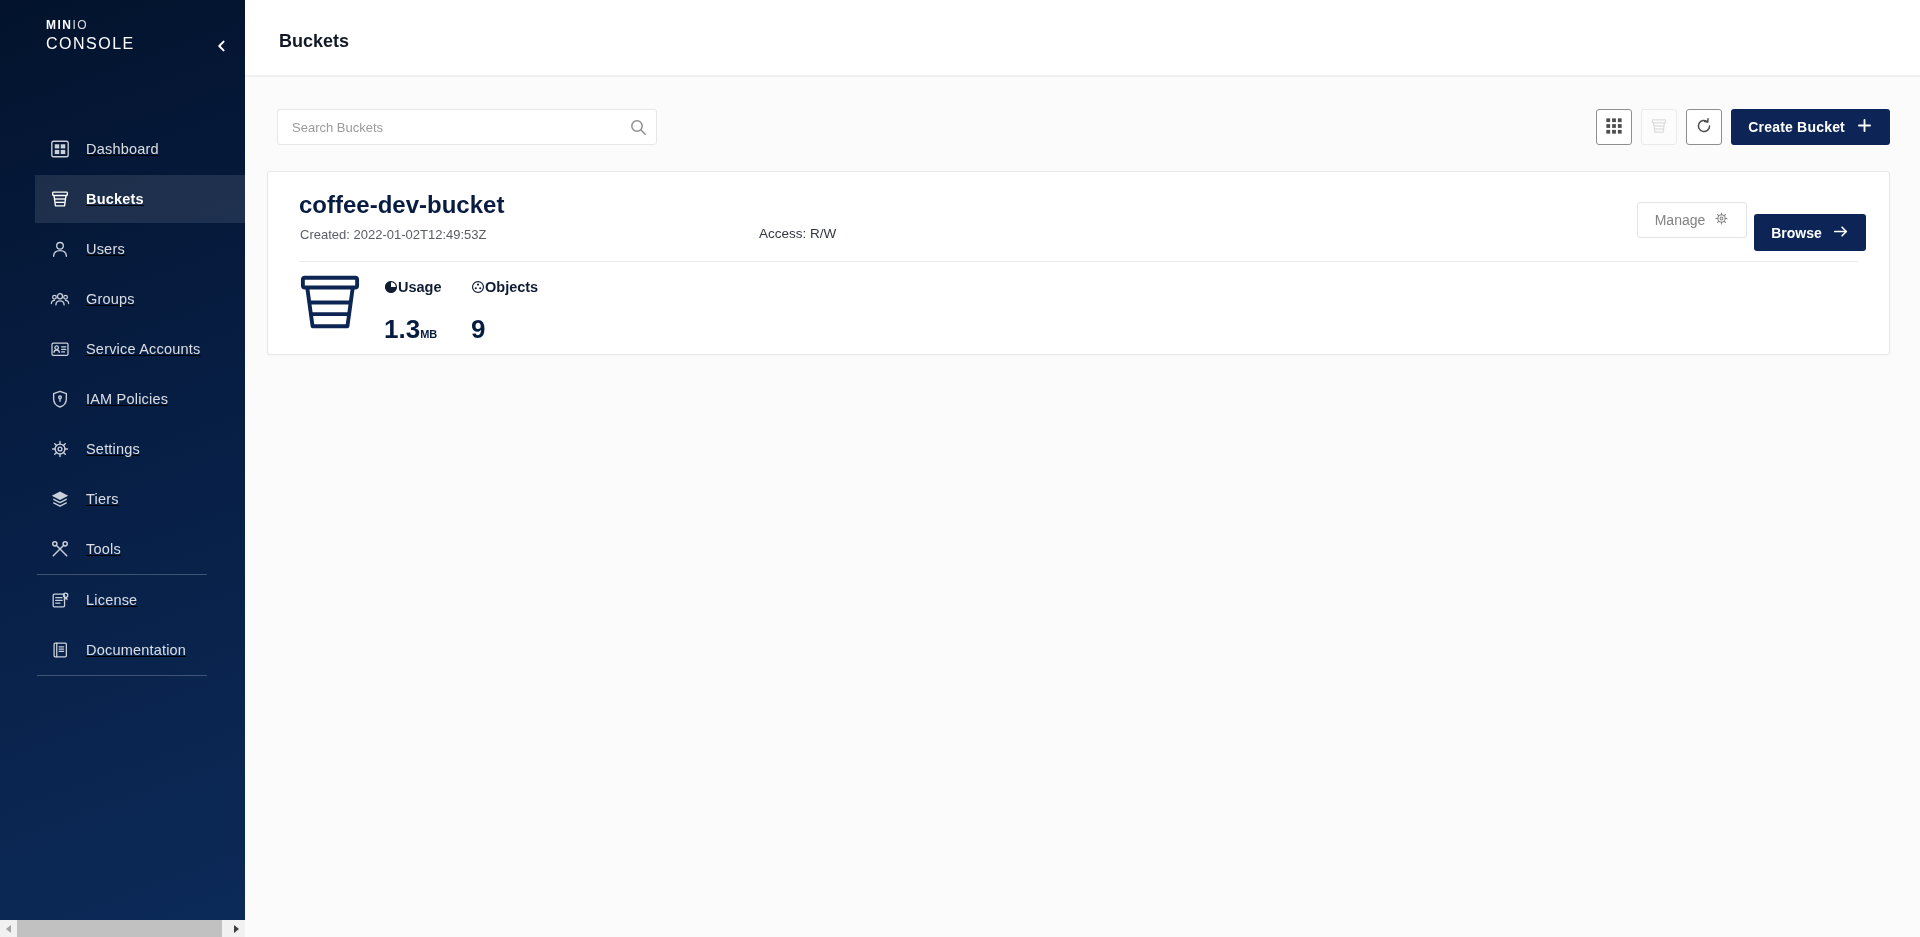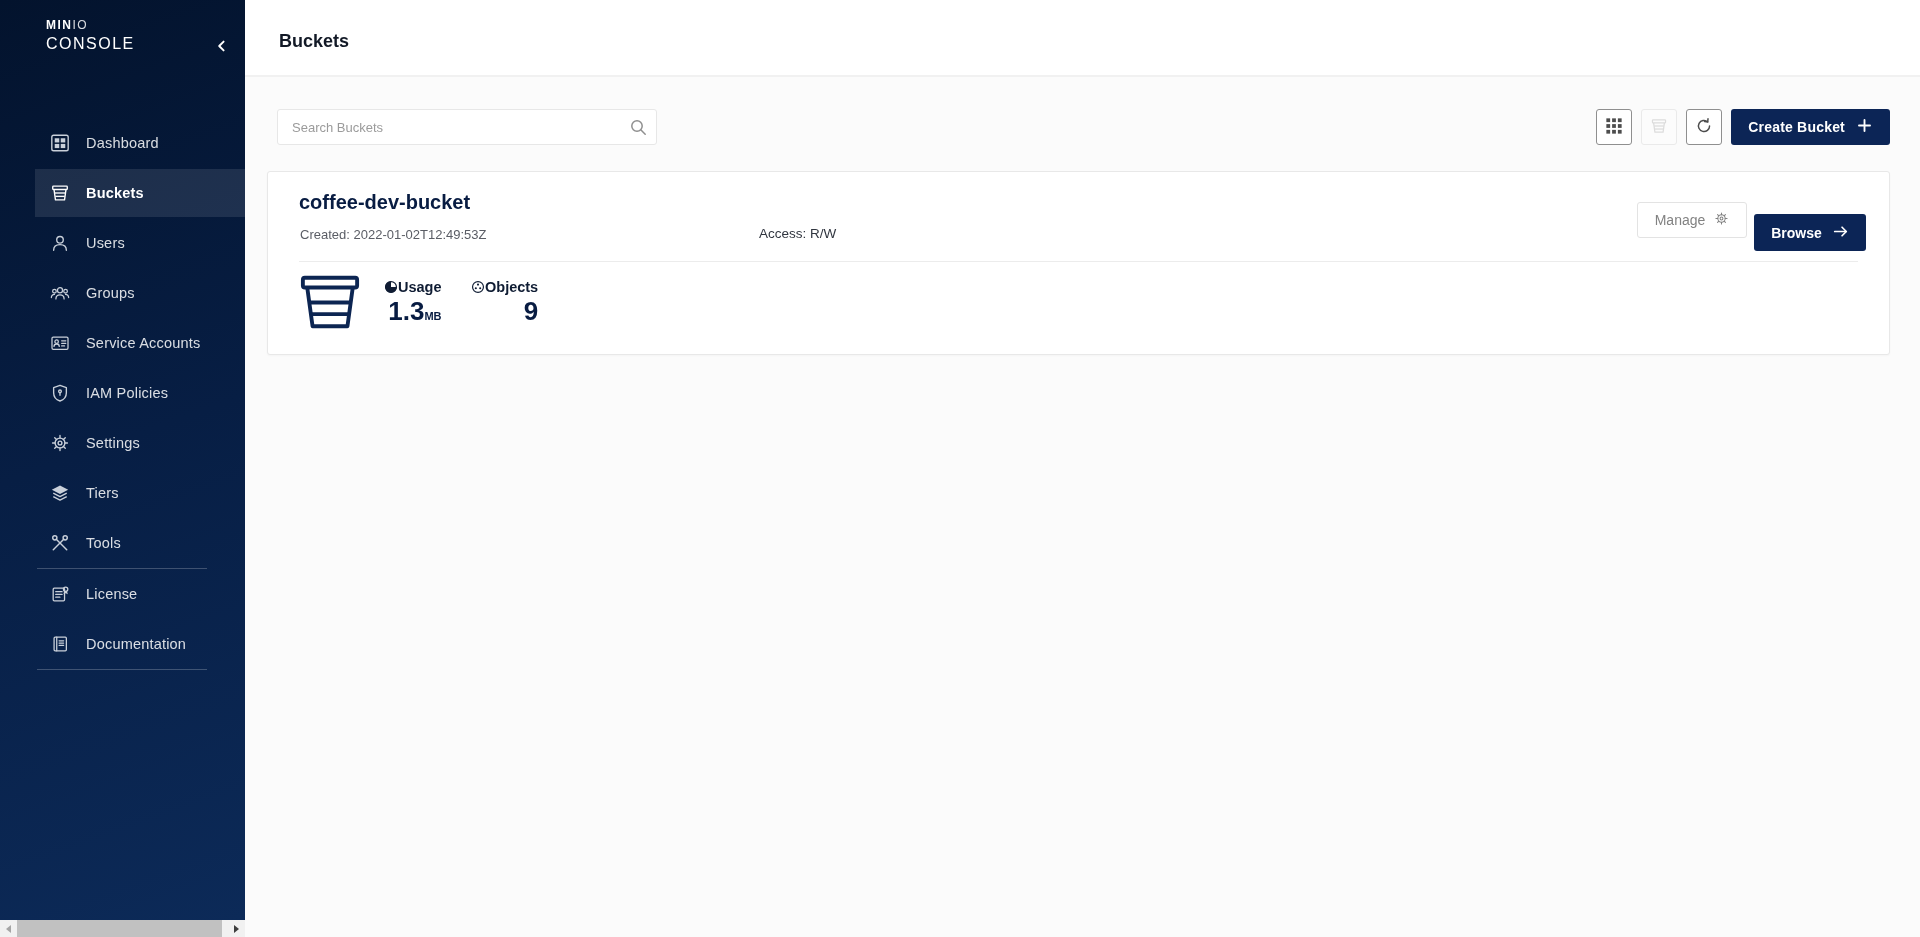--- a/index.html
+++ b/index.html
@@ -9,21 +9,21 @@
   .sidebar { position:absolute; left:0; top:0; width:245px; height:920px;
     background:linear-gradient(160deg,#03132d 0%,#071e44 48%,#0c2a58 100%); }
   .logo { position:absolute; left:46px; top:19px; color:#fff; }
   .logo-top { font-size:12px; letter-spacing:1.5px; line-height:12px; }
   .logo-min { font-weight:700; }
   .logo-io { font-weight:400; opacity:.85; }
   .logo-console { font-size:16px; font-weight:400; letter-spacing:1.5px; line-height:26px; }
   .collapse-btn { position:absolute; right:12px; top:36px; width:22px; height:22px; color:#fff; cursor:pointer; display:flex; align-items:center; justify-content:center; background:none; border:none; }
   .collapse-btn svg { width:16px; height:16px; }
 
-  .nav { position:absolute; left:0; top:118px; right:0; }
+  .nav { position:absolute; left:0; top:124px; right:0;text-decoration:underline; }
   .nav-item { position:relative; height:50px; display:flex; align-items:center; padding-left:50px; cursor:pointer; }
   .nav-item.selected::before { content:""; position:absolute; left:35px; right:0; top:1px; bottom:1px; background:rgba(255,255,255,.10); }
   .nav-icon { position:relative; z-index:1; width:20px; height:20px; margin-right:16px; color:#c9d0da; display:flex; align-items:center; justify-content:center; }
   .nav-icon svg { width:20px; height:20px; }
   .nav-label { position:relative; z-index:1; font-size:14.5px; color:rgba(255,255,255,.85); letter-spacing:.2px; }
   .nav-item.selected .nav-label { color:#fff; font-weight:700; }
   .nav-item.selected .nav-icon { color:#fff; }
   .nav-divider { height:1px; background:rgba(255,255,255,.22); margin:0 38px 0 37px; }
 
   
@@ -49,33 +49,33 @@
 
   .actions { position:absolute; right:30px; top:32px; display:flex; gap:9px; }
   .icon-btn { width:36px; height:36px; background:#fff; border:1px solid #8f8f8f; border-radius:3px; display:flex; align-items:center; justify-content:center; color:#4d4d4d; cursor:pointer; }
   .icon-btn svg { width:18px; height:18px; }
   .icon-btn.disabled { border-color:#eaeaea; background:#fcfcfc; color:#dcdcdc; cursor:default; }
   .primary-btn { height:36px; padding:0 17px; background:#0c2556; color:#fff; border:none; border-radius:3px; font-size:14px; font-weight:700; font-family:"Liberation Sans",sans-serif; display:flex; align-items:center; gap:11px; cursor:pointer; letter-spacing:.2px; }
   .primary-btn svg { width:17px; height:17px; }
 
   
   .card { position:absolute; left:22px; top:94px; right:30px; height:184px; background:#fff; border:1px solid #e8e8e8; border-radius:3px; box-shadow:0 1px 2px rgba(0,0,0,.03); }
-  .bucket-name { position:absolute; left:31px; top:19px; font-size:20px; font-weight:700; color:#081c42; cursor:pointer; }
+  .bucket-name { position:absolute; left:31px; top:19px; font-size:24px; font-weight:700; color:#081c42; cursor:pointer; }
   .bucket-created { position:absolute; left:32px; top:55px; font-size:13px; color:#5a5d65; }
   .bucket-access { position:absolute; left:491px; top:54px; font-size:13.5px; color:#30353f; }
   .card-divider { position:absolute; left:31px; right:31px; top:89px; border-top:1px solid #ececec; }
   .bucket-art { position:absolute; left:31px; top:102px; width:62px; height:56px; color:#0c2552; }
   .bucket-art svg { width:62px; height:56px; }
 
   .metric { position:absolute; top:107px; }
   .metric.usage { left:116px; } .metric.objects { left:203px; }
   .metric-label { display:flex; align-items:center; font-size:14.5px; font-weight:700; color:#0f1c33; }
   .metric-label .m-ic { width:14px; height:14px; color:#0f1c33; display:flex; }
   .metric-label .m-ic svg { width:14px; height:14px; }
-  .metric-value { margin-top:2px; font-size:26px; font-weight:700; color:#081c42; line-height:28px;text-align:right; }
+  .metric-value { margin-top:20px; font-size:26px; font-weight:700; color:#081c42; line-height:28px; }
   .metric-unit { font-size:11px; font-weight:700; color:#081c42; }
 
   .manage-btn { position:absolute; right:142px; top:30px; width:110px; height:36px; background:#fff; border:1px solid #e3e3e3; border-radius:3px; color:#828282; font-size:14px; font-family:"Liberation Sans",sans-serif; display:flex; align-items:center; justify-content:center; gap:9px; cursor:pointer; }
   .manage-btn svg { width:15px; height:15px; }
   .browse-btn { position:absolute; right:23px; top:42px; width:112px; height:37px; background:#0c2556; border:none; border-radius:3px; color:#fff; font-size:14px; font-weight:600; font-family:"Liberation Sans",sans-serif; display:flex; align-items:center; justify-content:center; gap:10px; cursor:pointer; }
   .browse-btn svg { width:17px; height:17px; }
 </style>
 </head>
 <body>
 

